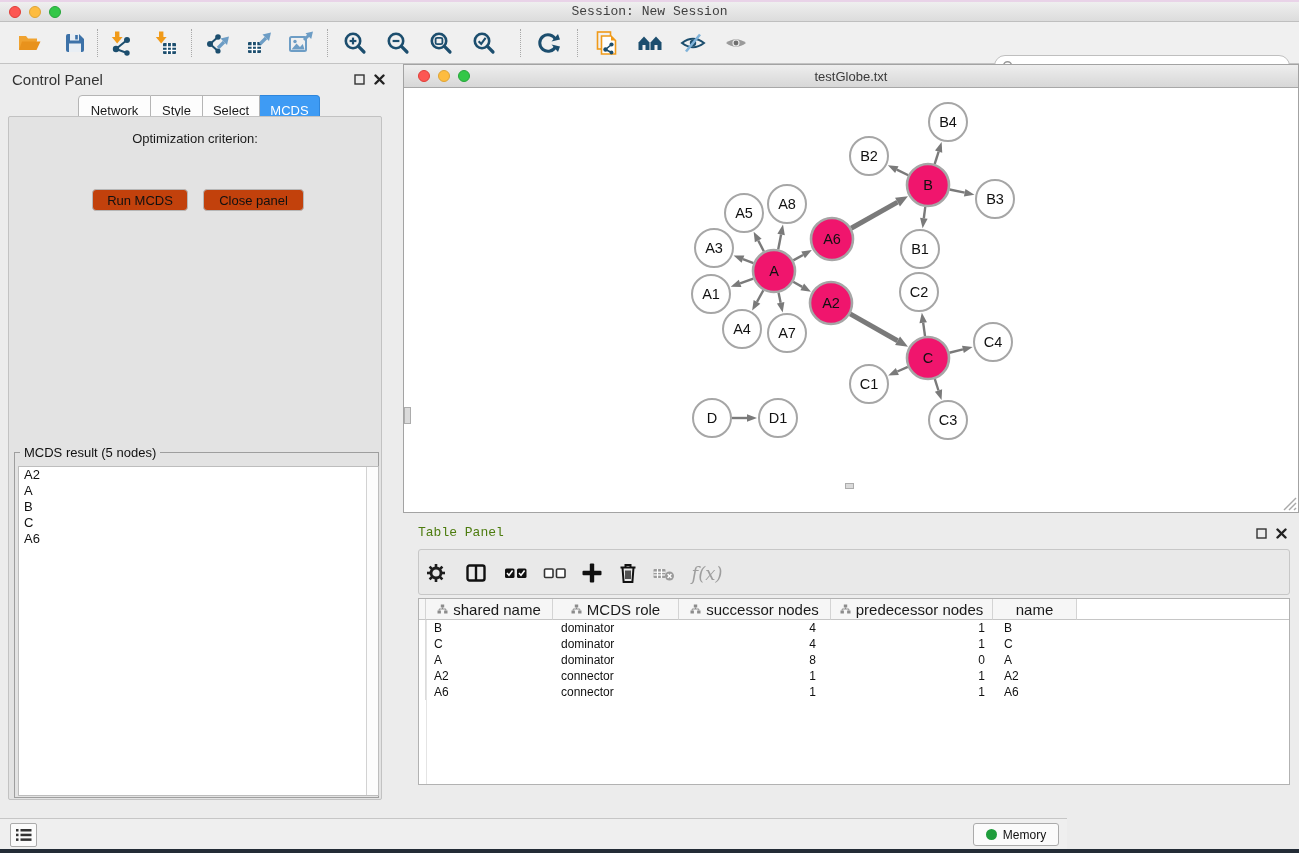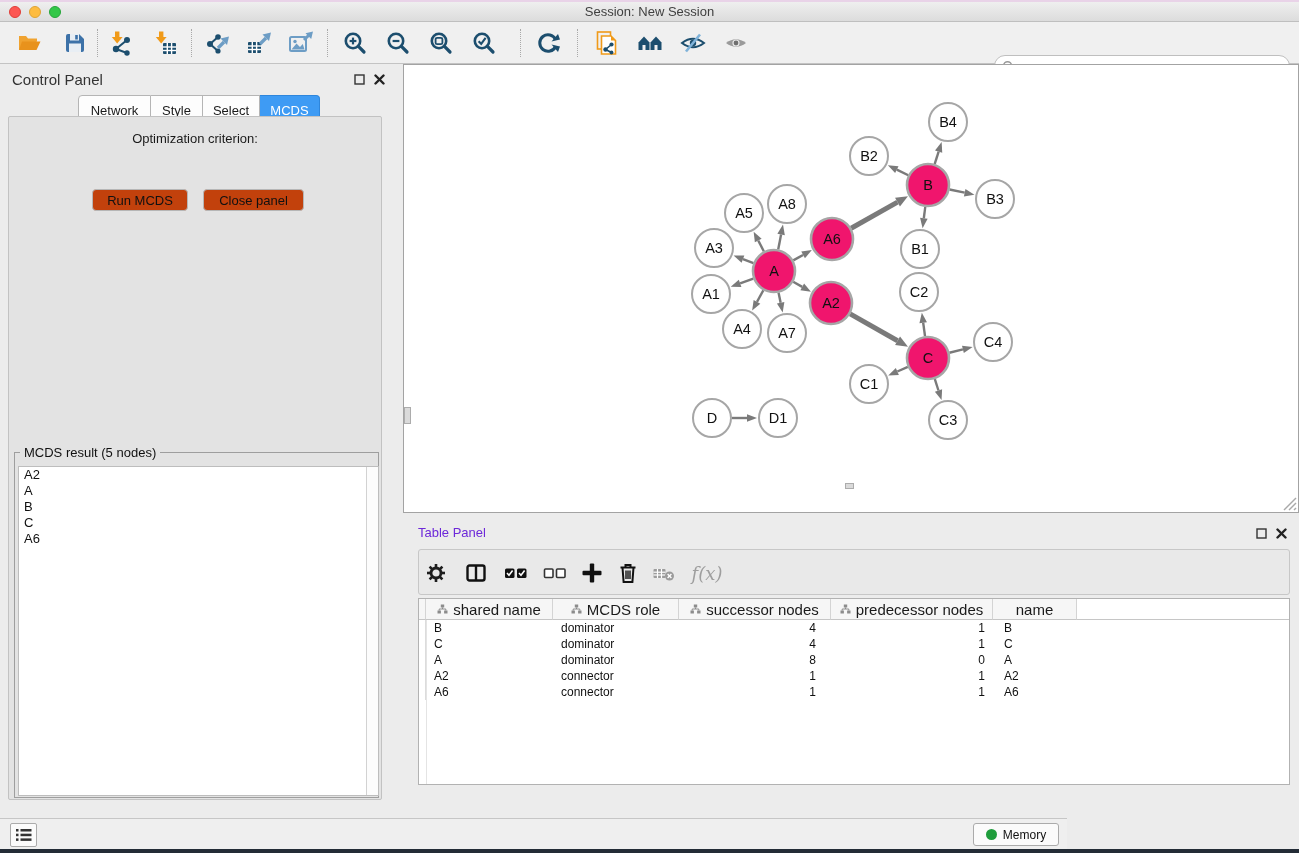--- a/index.html
+++ b/index.html
@@ -5,21 +5,21 @@
   * { margin:0; padding:0; box-sizing:border-box; }
   html,body { width:1299px; height:853px; }
   body { font-family:"Liberation Sans", sans-serif; background:#ECECEC; }
   #app { position:absolute; top:0; left:0; width:1299px; height:853px; background:#ECECEC; overflow:hidden; }
   .abs { position:absolute; }
 
   
   .top-strip { left:0; top:0; width:1299px; height:2px; background:#E9D3E8; }
   .titlebar { left:0; top:2px; width:1299px; height:20px;
     background:linear-gradient(#EFEFEF,#DCDCDC); border-bottom:1px solid #BFBFBF;
-    display:flex; align-items:center; justify-content:center; }
+    display:flex; align-items:center; justify-content:center;font-family:Liberation Mono, monospace; }
   .titlebar-title { font-size:13px; color:#404040; }
   .lights { position:absolute; left:9px; top:4px; display:flex; gap:8px; }
   .light { width:12px; height:12px; border-radius:50%; }
   .light.red { background:#FC5753; border:1px solid #DF3E38; }
   .light.yellow { background:#FDBC40; border:1px solid #DEA435; }
   .light.green { background:#33C748; border:1px solid #27A53A; }
 
   
   .toolbar { left:0; top:22px; width:1299px; height:42px; background:#F0F0F0; border-bottom:1px solid #C3C3C3; }
   .tbi { position:absolute; top:6px; width:30px; height:30px; display:flex; align-items:center; justify-content:center; cursor:default; }
@@ -55,21 +55,21 @@
   .net-titlebar { position:absolute; left:0; top:0; width:100%; height:23px;
     background:linear-gradient(#EEEEEE,#D7D7D7); border-bottom:1px solid #A8A8A8;
     display:flex; align-items:center; justify-content:center; }
   .net-titlebar .lights { left:14px; top:5px; }
   .net-title { font-size:13px; color:#3A3A3A; }
   .net-canvas { position:absolute; left:0; top:23px; width:894px; height:424px; background:#fff; }
   .grip-left { position:absolute; left:0; top:342px; width:7px; height:17px; background:#DADADA; border:1px solid #ACACAC; }
   .grip-bottom { position:absolute; left:441px; top:418px; width:9px; height:6px; background:#DADADA; border:1px solid #ACACAC; }
 
   
-  .tp-title { left:418px; top:525px; font-size:13px; color:#6d28d9; }
+  .tp-title { left:418px; top:525px; font-size:13px; color:#4d7c0f;font-family:Liberation Mono, monospace; }
   .tp-toolbar { left:418px; top:549px; width:872px; height:46px; background:#E9E9E9; border:1px solid #C7C7C7; border-radius:3px; }
   .tpi { position:absolute; top:11px; width:26px; height:24px; display:flex; align-items:center; justify-content:center; }
   .fx { font-family:"DejaVu Serif", serif; font-style:italic; font-size:18px; color:#9E9E9E; }
   .tbl { left:418px; top:598px; width:872px; height:187px; background:#fff; border:1px solid #B2B2B2; overflow:hidden; }
   .tbl-header { position:absolute; left:0; top:0; height:21px; display:grid;
     grid-template-columns:7px 127px 126px 152px 162px 84px 212px; }
   .th { background:#F6F6F6; border-bottom:1px solid #C6C6C6; border-right:1px solid #D4D4D4;
     display:flex; align-items:center; justify-content:center; gap:5px; font-size:15px; color:#1A1A1A; }
   .th.filler { background:#fff; border-right:none; }
   .tbl-body { position:absolute; left:0; top:21px; width:100%; }
@@ -306,20 +306,28 @@
           <div class="result-item">A</div>
           <div class="result-item">B</div>
           <div class="result-item">C</div>
           <div class="result-item">A6</div>
         </div>
       <div class="result-track"></div>
     </div>
   </div>
 
   <div class="abs net-window">
+    <div class="net-titlebar">
+      <div class="lights">
+        <div class="light red"></div>
+        <div class="light yellow"></div>
+        <div class="light green"></div>
+      </div>
+      <span class="net-title">testGlobe.txt</span>
+    </div>
     <div class="net-canvas">
       <svg id="graph-svg" width="894" height="424" viewBox="0 0 894 424">
           <line x1="359.8926957847771" y1="163.45921185056912" x2="354.24211048508676" y2="152.5347469378344" stroke="#7A7A7A" stroke-width="2.4"></line>
           <polygon points="349.6478812963491,143.6525705062749 357.61733752907935,150.7889398461141 350.86688344109416,154.2805540295547" fill="#7A7A7A"></polygon>
           <line x1="374.190504303817" y1="161.4027855110968" x2="377.09519848098506" y2="146.43243859799998" stroke="#7A7A7A" stroke-width="2.4"></line>
           <polygon points="378.9999731645383,136.6155229212258 380.82562643815925,147.1562529777502 373.3647705238109,145.70862421824975" fill="#7A7A7A"></polygon>
           <line x1="349.4575854193549" y1="175.12540774408606" x2="338.94612963636354" y2="171.09601636060603" stroke="#7A7A7A" stroke-width="2.4"></line>
           <polygon points="329.60866846334307,167.5166562442815 340.3062864805669,167.54778111485825 337.5859727921602,174.6442516063538" fill="#7A7A7A"></polygon>
           <line x1="349.3341389639568" y1="190.54467942585705" x2="336.12007691442454" y2="195.3688608090196" stroke="#7A7A7A" stroke-width="2.4"></line>
           <polygon points="326.7265037162231,198.79826054804553 334.8169050135947,191.79930299370304 337.4232488152544,198.93841862433615" fill="#7A7A7A"></polygon>

